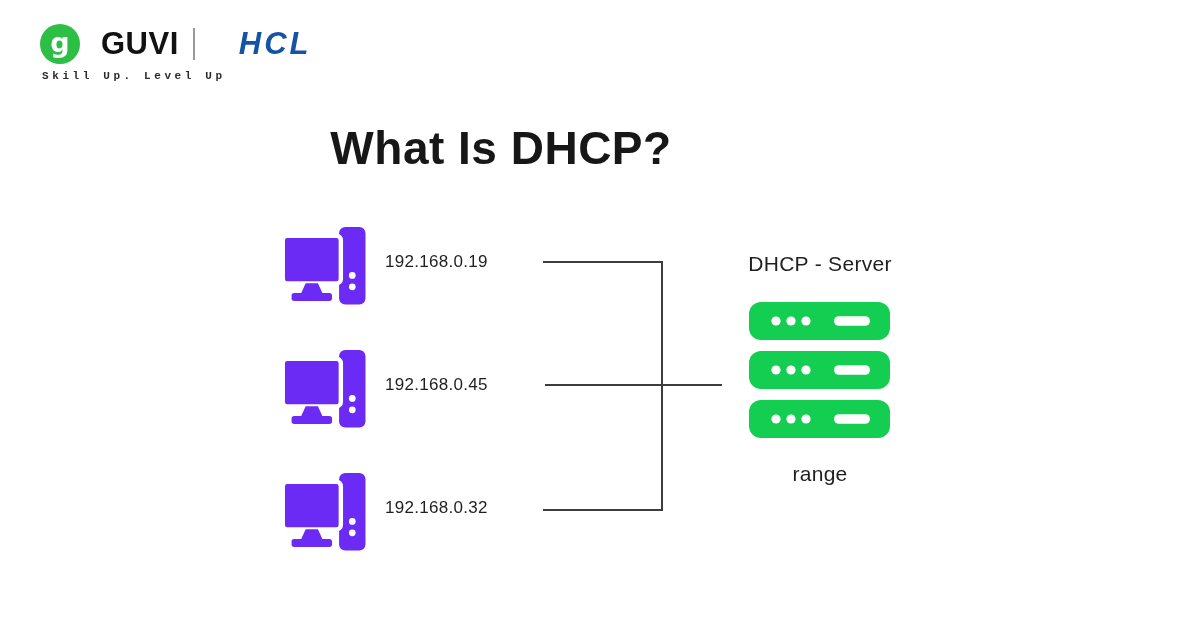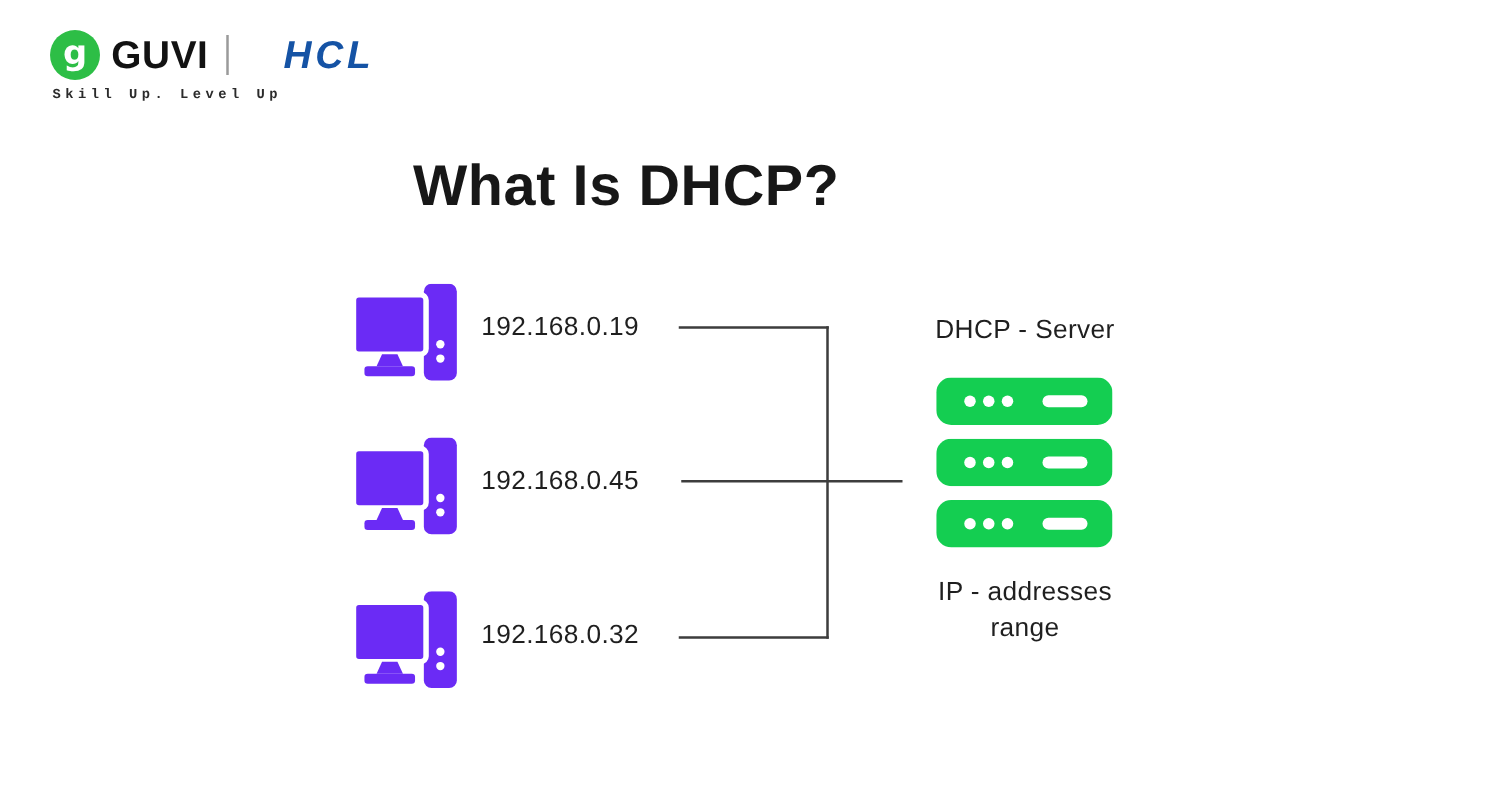--- a/index.html
+++ b/index.html
@@ -19,21 +19,21 @@
   .logo-circle {
     width: 40px; height: 40px; border-radius: 50%;
     background: #2DBE46;
     display: flex; align-items: center; justify-content: center;
     color: #ffffff; font-size: 27px; font-weight: 700;
     font-family: "DejaVu Sans", sans-serif;
     padding-bottom: 4px;
   }
   .guvi-word {
     font-size: 31px; font-weight: 700; color: #121212;
-    letter-spacing: 0.5px; margin-left: 9px;
+    letter-spacing: 0.5px; margin-left: 21px;
   }
   .logo-divider {
     width: 2px; height: 32px; background: #9a9a9a;
     margin: 0 12px 0 14px;
   }
   .hcl-word {
     font-size: 31px; font-weight: 800; font-style: italic;
     color: #1553A5; letter-spacing: 3px;
     font-family: "Liberation Sans", sans-serif;
     margin-left: 32px;
@@ -55,21 +55,21 @@
 
   
   .client { position: absolute; left: 281px; width: 88px; height: 81px; }
   .client-1 { top: 227px; }
   .client-2 { top: 350px; }
   .client-3 { top: 473px; }
   .client svg { width: 100%; height: 100%; display: block; }
 
   .ip-label {
     position: absolute; left: 385px; width: 150px;
-    font-size: 21px; color: #1f1f1f; letter-spacing: 0.3px;
+    font-size: 17px; color: #1f1f1f; letter-spacing: 0.3px;
     line-height: 26px;
   }
   .ip-1 { top: 249px; }
   .ip-2 { top: 372px; }
   .ip-3 { top: 495px; }
 
   .connector { position: absolute; background: #3d3d3d; }
   .conn-top    { left: 543px; top: 261px; width: 120px; height: 2px; }
   .conn-mid    { left: 545px; top: 384px; width: 177px; height: 2px; }
   .conn-bottom { left: 543px; top: 509px; width: 120px; height: 2px; }
@@ -186,15 +186,14 @@
         <circle cx="27" cy="19" r="4.6" fill="#ffffff"></circle>
         <circle cx="42" cy="19" r="4.6" fill="#ffffff"></circle>
         <circle cx="57" cy="19" r="4.6" fill="#ffffff"></circle>
         <rect x="85" y="14.2" width="36" height="9.6" rx="4.8" fill="#ffffff"></rect>
       </g>
     </svg>
   </div>
 </div>
 
 <div class="server-caption">
-  <div>IP - addresses</div>
   <div>range</div>
 </div>
 
 </body></html>

